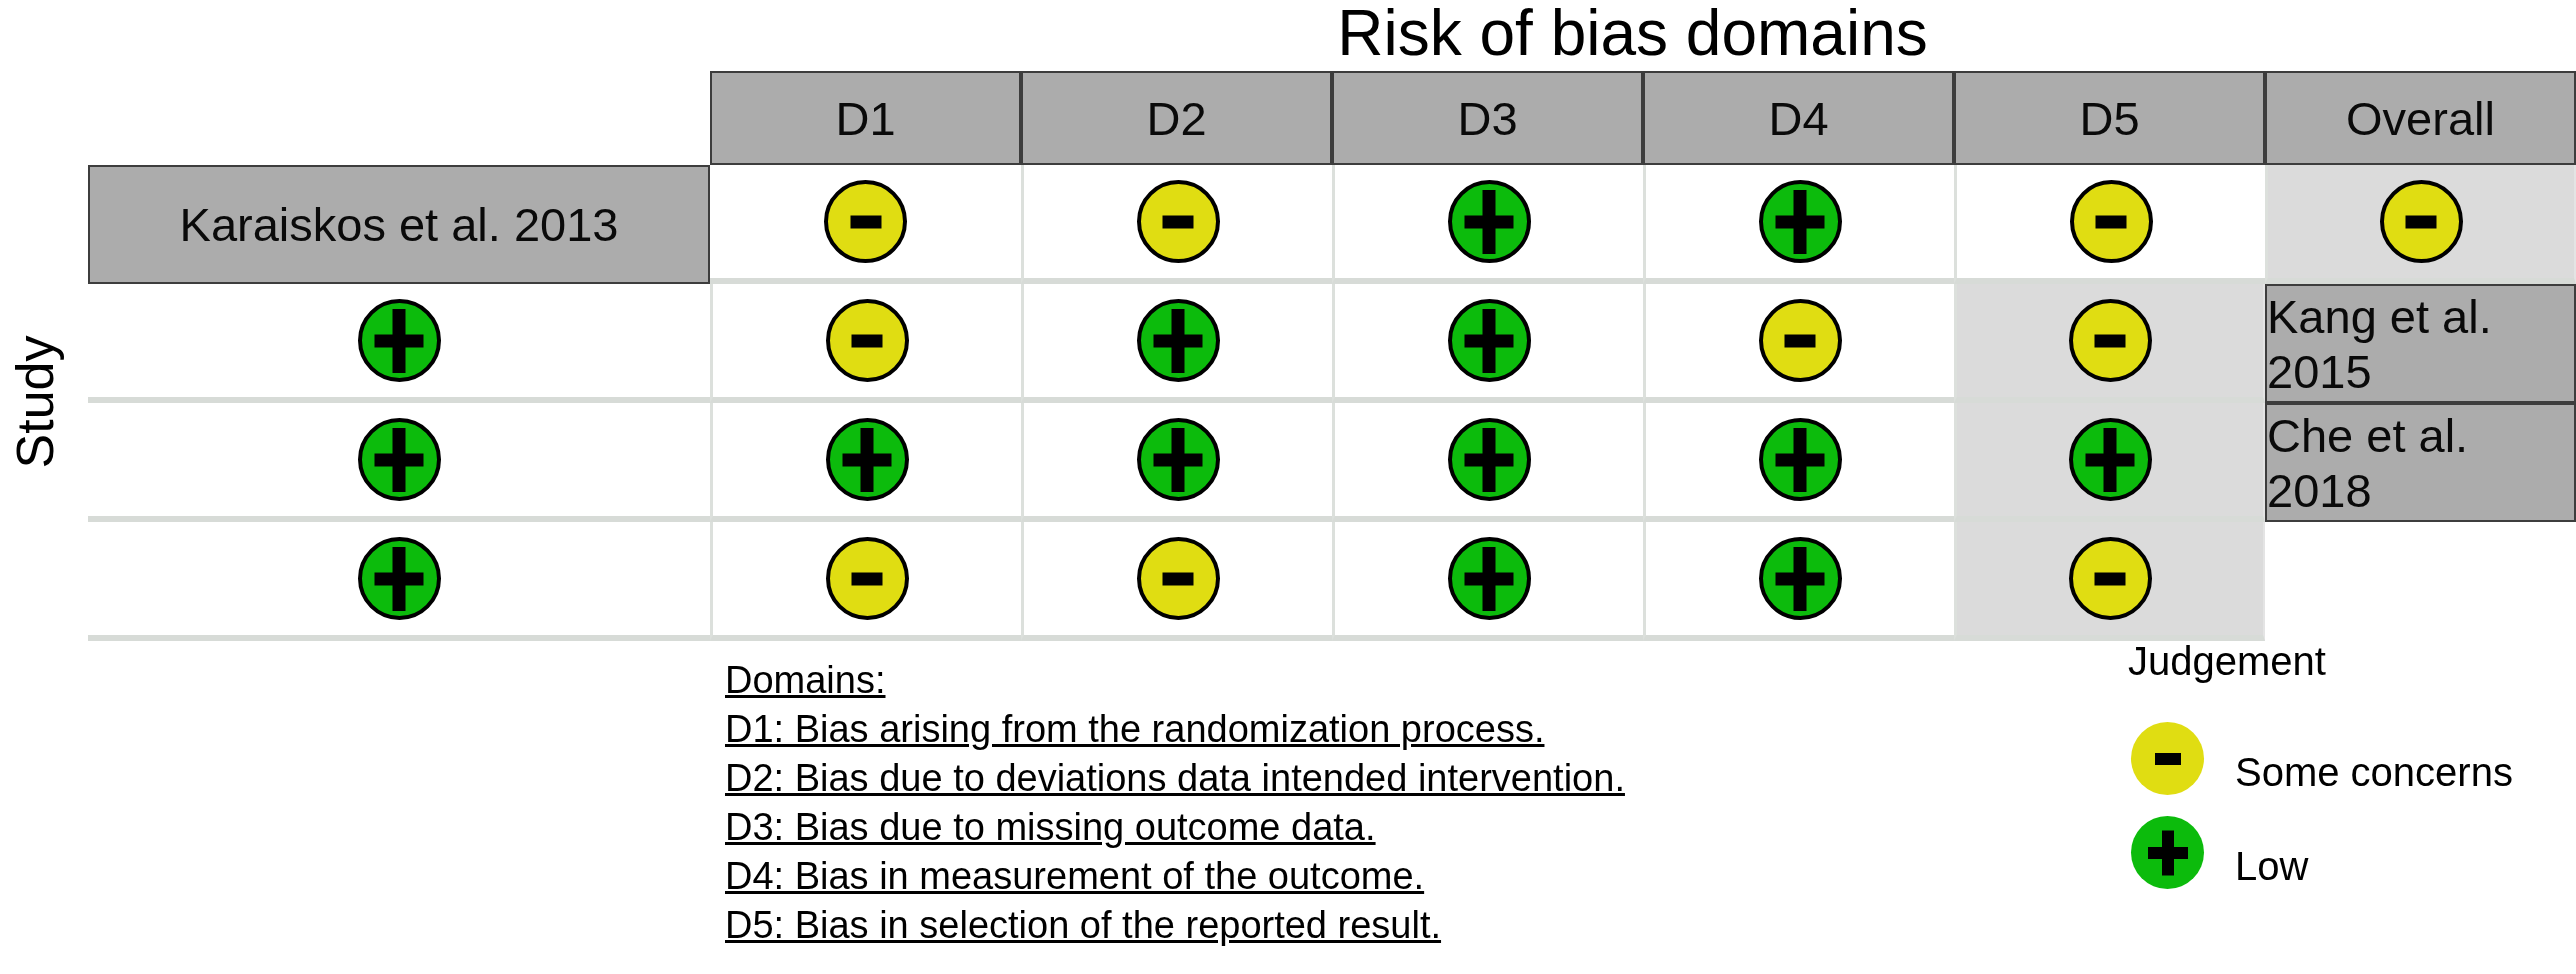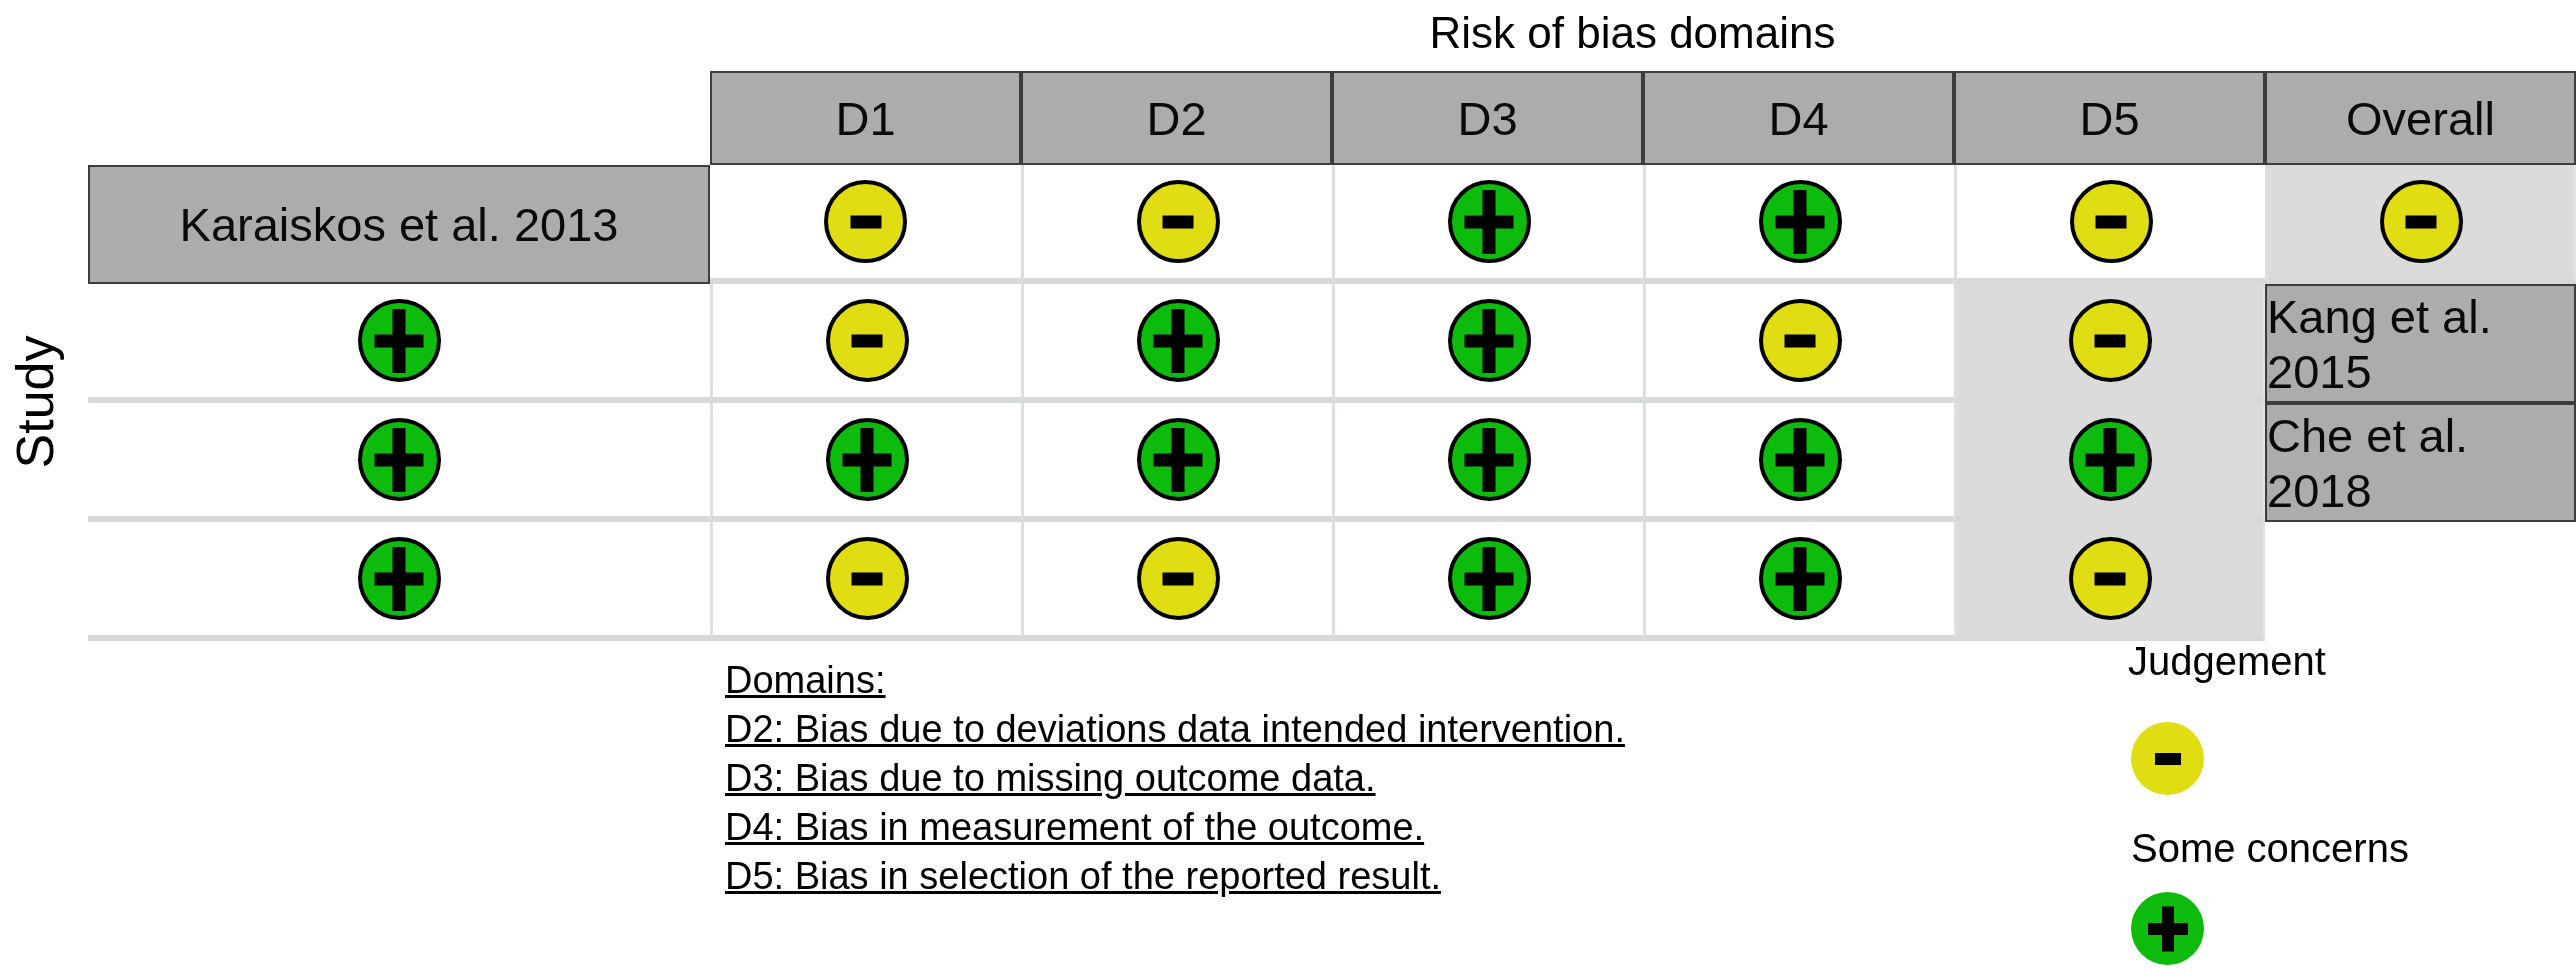--- a/index.html
+++ b/index.html
@@ -1,20 +1,20 @@
 <!DOCTYPE html>
 <html style="--low: #0CBB0C; --some-concerns: #E0DD12; --header-bg: #ACACAC; --overall-bg: #DBDBDB; --table-border: #3D3D3D; --row-sep: #D7DBD7; --col-sep: #DCE0DC;font-size:14px"><head>
 <meta charset="utf-8">
 <style>
   html,body{margin:0;padding:0;background:#ffffff;}
   body{width:2576px;height:975px;font-family:"Liberation Sans", sans-serif;color:#000;}
   .figure{position:relative;width:2576px;height:975px;background:#fff;overflow:hidden;}
 
   .title{position:absolute;left:698px;top:1.7px;width:1869px;text-align:center;
-         font-size:44px;line-height:62px;color:#000;}
+         font-size:64px;line-height:62px;color:#000;}
 
   .y-label{position:absolute;left:35px;top:402px;transform:translate(-50%,-50%) rotate(-90deg);
            font-size:52px;white-space:nowrap;}
 
   .grid{position:absolute;left:76px;top:71px;display:grid;
         grid-template-columns:622px repeat(6,311px);
         grid-template-rows:94px repeat(4,119px);padding-left:12px;}
   .cell{box-sizing:border-box;display:flex;align-items:center;justify-content:center;}
   .corner{background:#fff;}
   .head,.study{background:var(--header-bg,#ACACAC);border:2.6px solid var(--table-border,#3D3D3D);
@@ -30,21 +30,21 @@
   .bar{position:absolute;background:#000;left:50%;top:50%;transform:translate(-50%,-50%);}
   .circle .bar.h{width:49px;height:13px;}
   .circle .bar.v{width:13px;height:64px;}
   .circle.some_concerns .bar.h{width:31px;}
 
   .domains{position:absolute;left:725px;top:656px;font-size:38px;line-height:49px;text-decoration:underline;}
   .domains .line{white-space:nowrap;}
 
   .judgement{position:absolute;left:2090px;top:639px;}
   .judgement-heading{font-size:40px;margin-left:38px;}
-  .j-row{display:flex;align-items:flex-start;gap:31px;margin-top:21px;margin-left:41px;flex-direction:column;}
+  .j-row{display:flex;align-items:flex-end;gap:31px;margin-top:21px;margin-left:41px;}
   .j-row:first-of-type{margin-top:38px;}
   .legend-circle{width:73px;height:73px;border-radius:50%;position:relative;flex:0 0 auto;border:none;}
   .legend-circle.low{background:var(--low,#0CBB0C);}
   .legend-circle.some_concerns{background:var(--some-concerns,#E0DD12);}
   .legend-circle .bar.h{width:40px;height:12px;}
   .legend-circle .bar.v{width:12px;height:45px;}
   .legend-circle.some_concerns .bar.h{width:26px;}
   .j-label{font-size:40px;white-space:nowrap;}
 </style>
 </head>
@@ -197,20 +197,21 @@
       <div class="cell body colsep overall">
         <span class="circle some_concerns">
           <span class="bar h"></span>
         </span>
       </div>
     </div>
 
   <div class="domains">
     <div class="line">Domains:</div>
     <div id="domains-items">
+        <div class="line">D1: Bias arising from the randomization process.</div>
         <div class="line">D2: Bias due to deviations data intended intervention.</div>
         <div class="line">D3: Bias due to missing outcome data.</div>
         <div class="line">D4: Bias in measurement of the outcome.</div>
         <div class="line">D5: Bias in selection of the reported result.</div>
       </div>
   </div>
 
   <div class="judgement">
     <div class="judgement-heading">Judgement</div>
     <div id="judgement-items">

